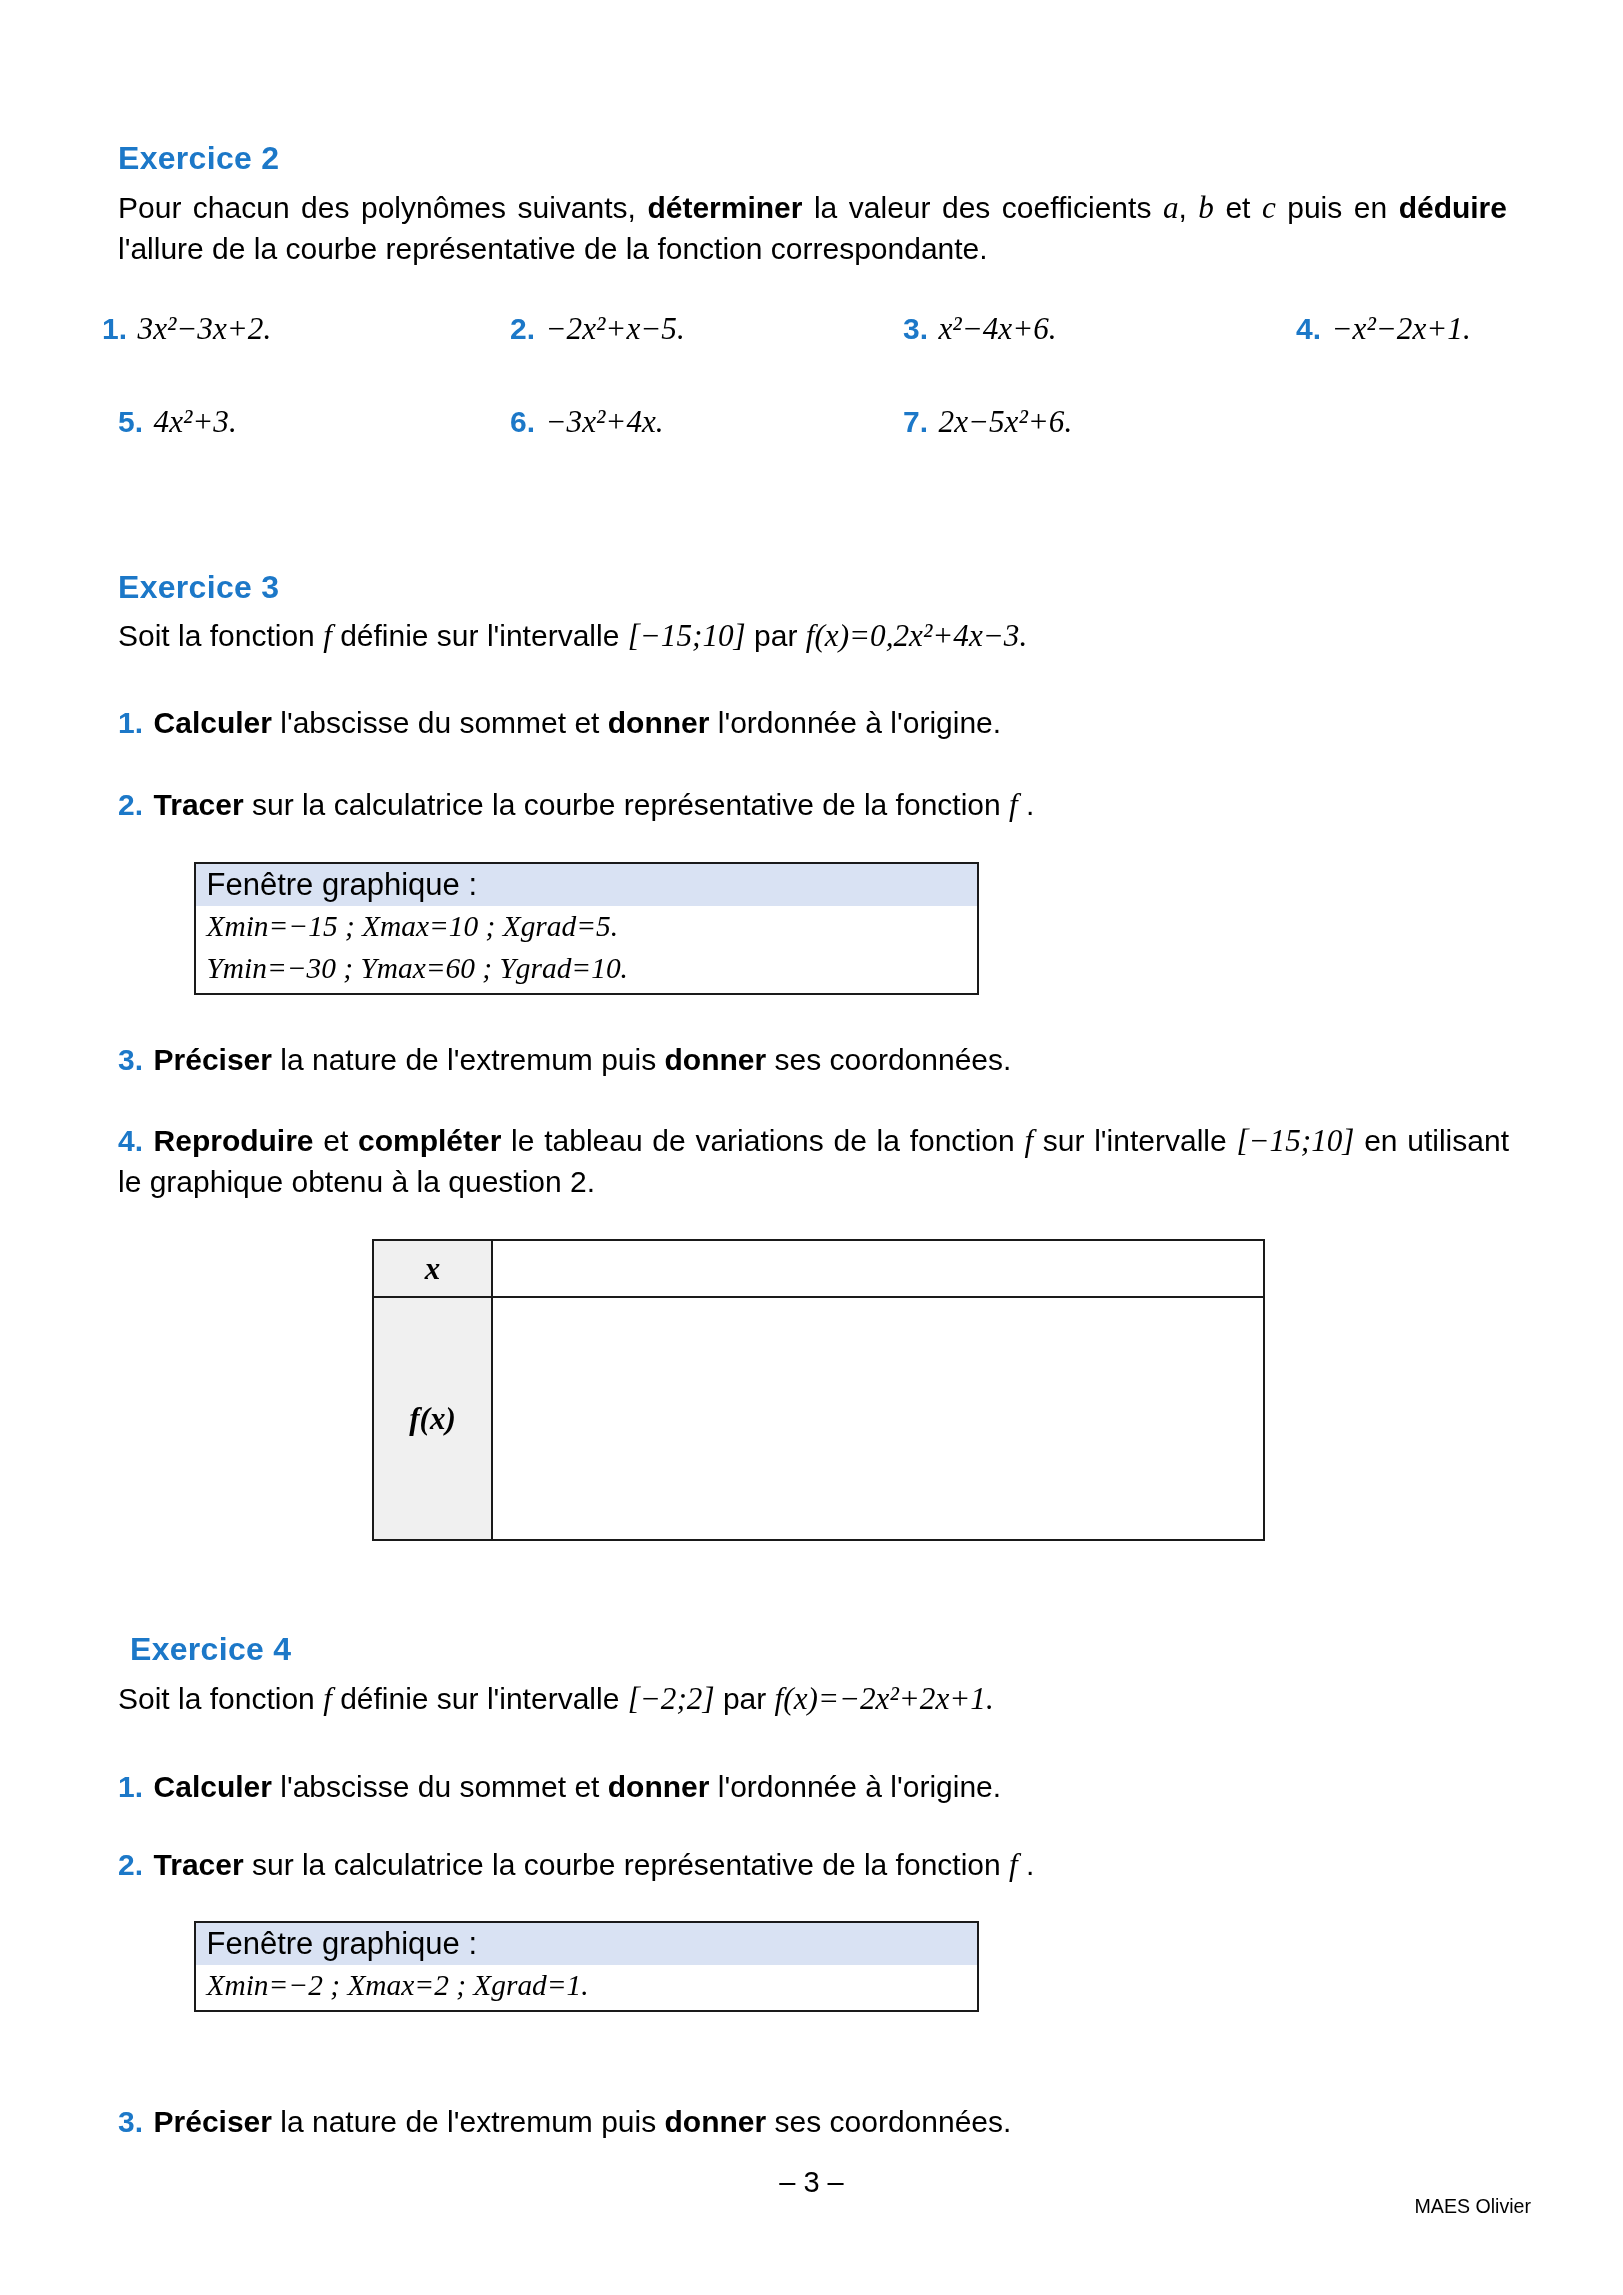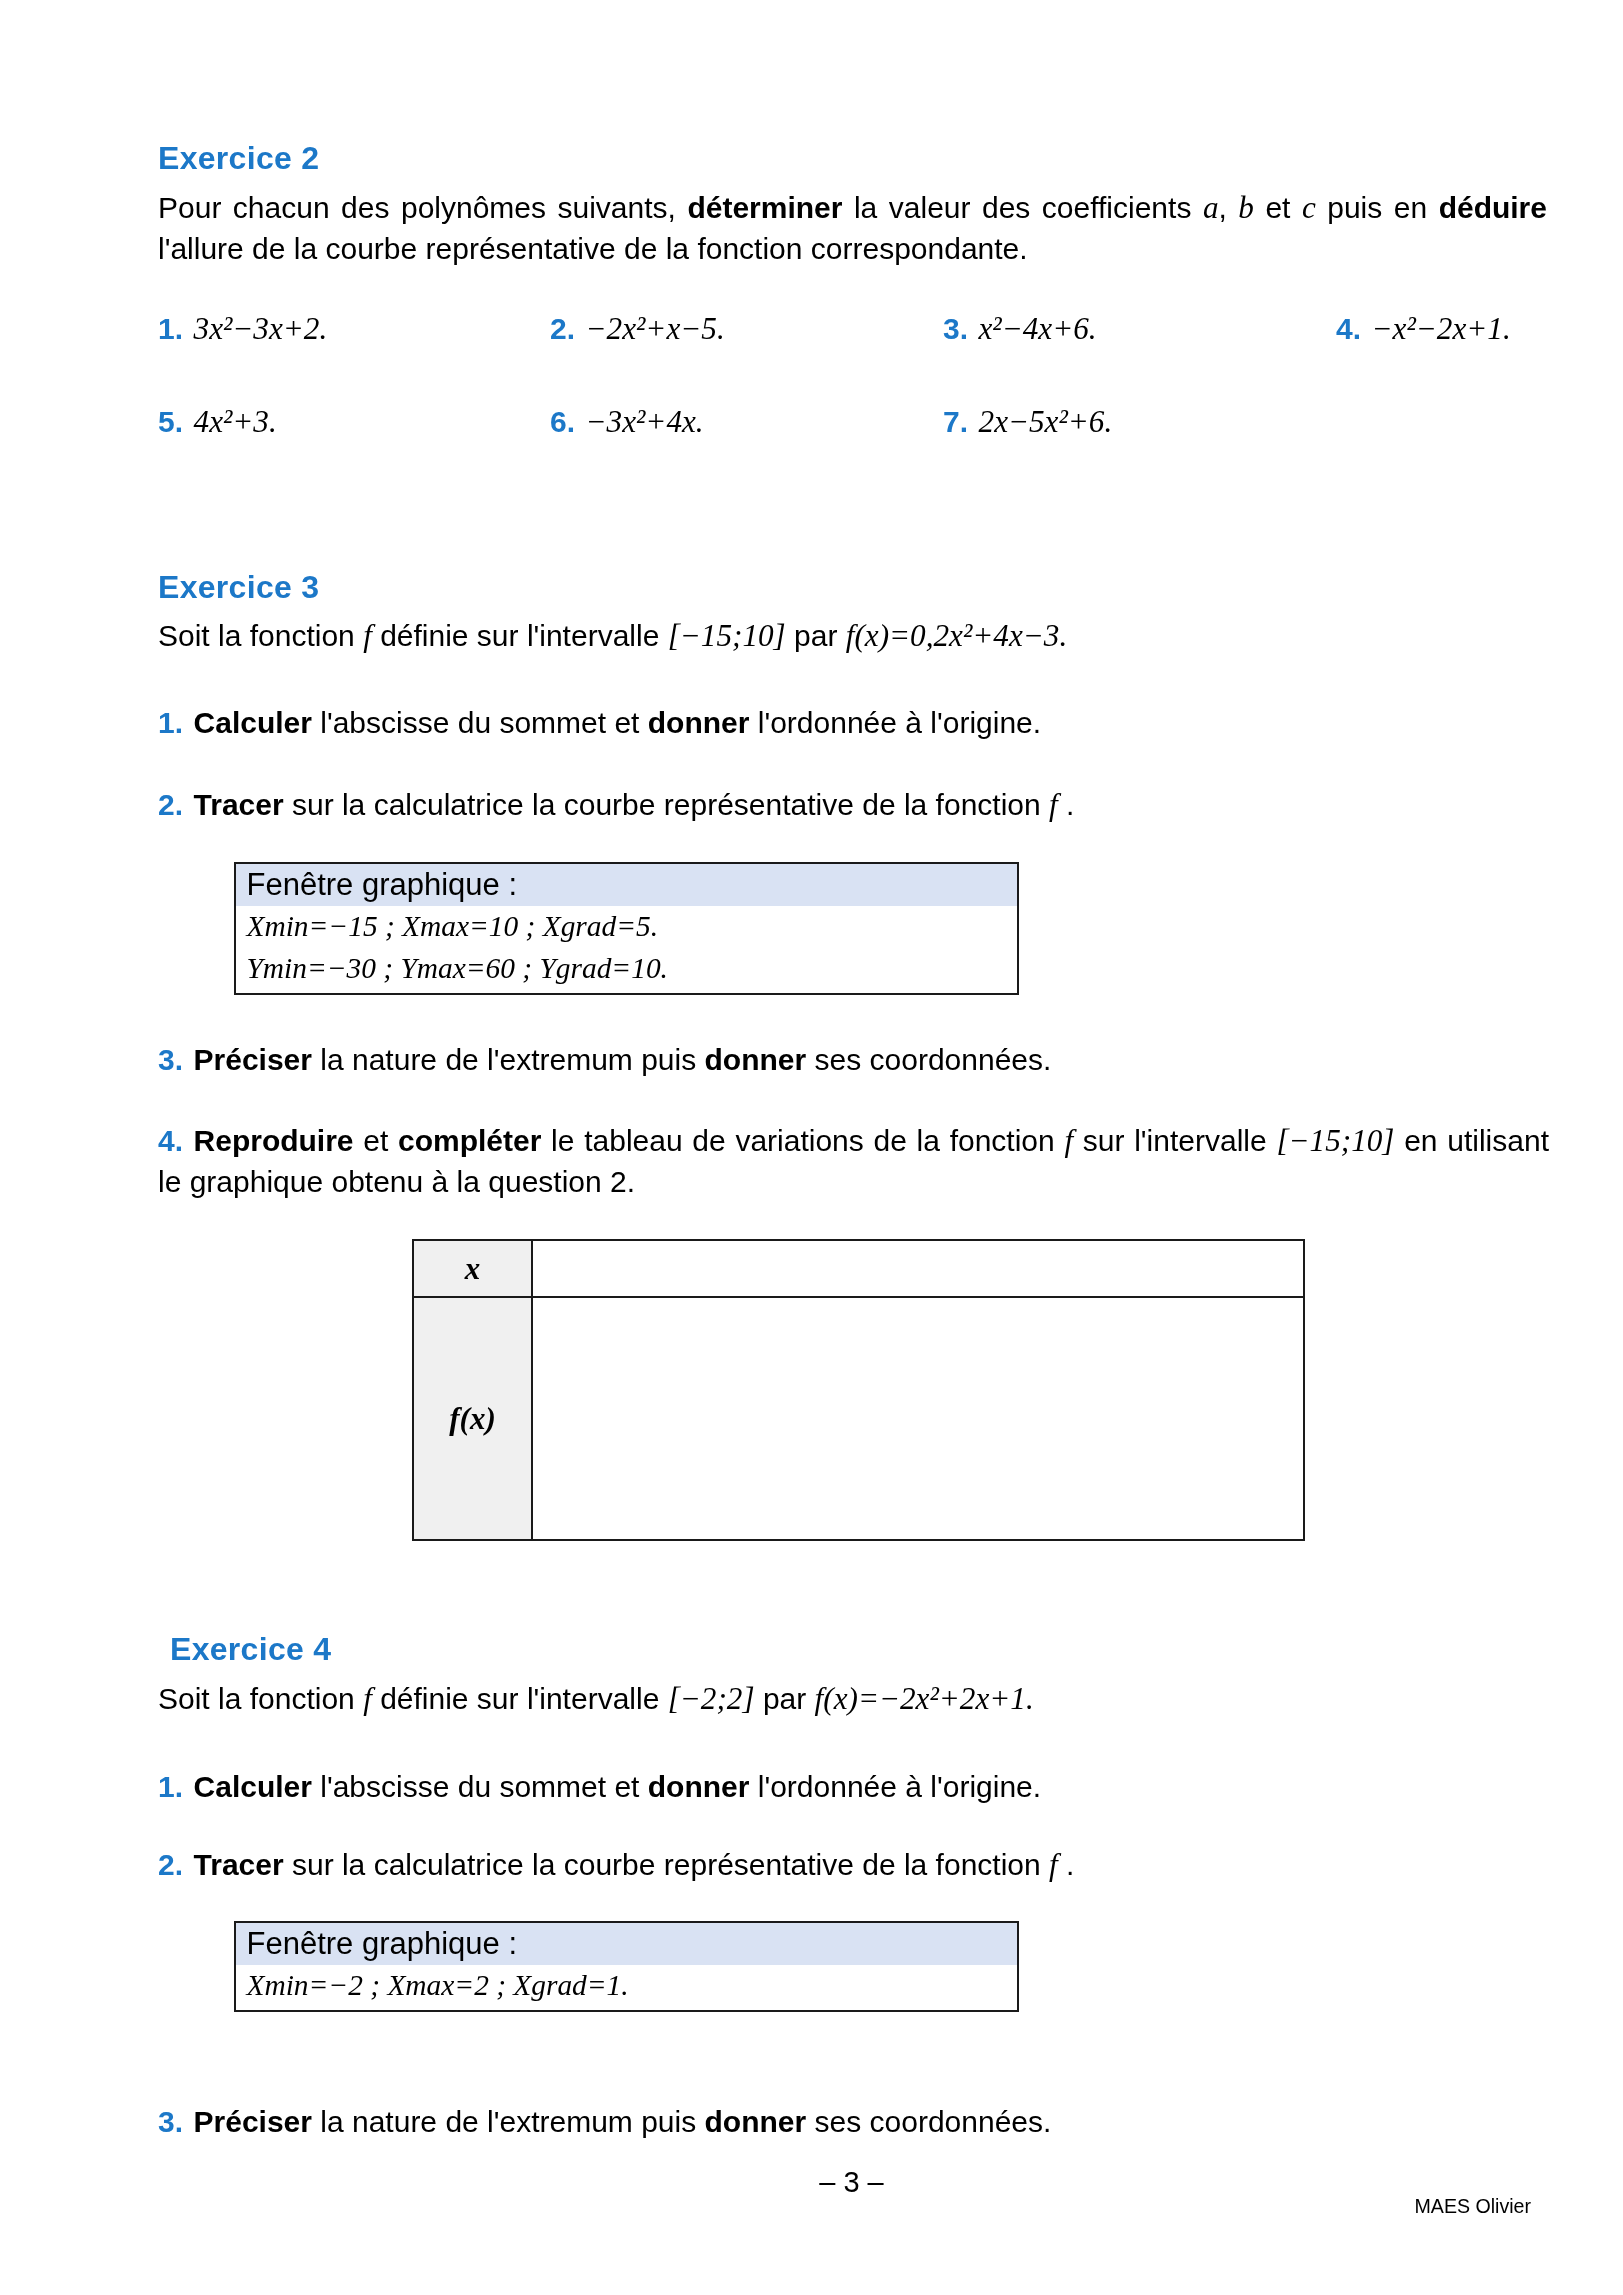--- a/index.html
+++ b/index.html
@@ -11,21 +11,21 @@
   }
   html,body{margin:0;padding:0;background:#fff;}
   .page{
     position:relative;
     width:1623px;height:2295px;
     background:#fff;
     font-family:"Liberation Sans", sans-serif;
     font-size:30px;color:var(--ink);
     overflow:hidden;
   }
-  .abs{position:absolute;margin-left:40px;}
+  .abs{position:absolute;}
   .ex-heading{
     font-size:32px;font-weight:700;color:var(--accent);
     letter-spacing:0.3px;
   }
   .para{width:1389px;text-align:justify;line-height:1.36;}
   .qline{line-height:1.3;white-space:nowrap;}
   .seg-plain{font-weight:400;}
   .seg-bold{font-weight:700;}
   .seg-math{
     font-family:"Liberation Serif", serif;
@@ -80,21 +80,21 @@
 </style>
 </head>
 <body>
 
 <div class="page">
 
   <div class="abs ex-heading" style="left:118px;top:140px;">Exercice 2</div>
 
   <div class="abs para" style="left:118px;top:187px;"><span class="seg-plain">Pour chacun des polynômes suivants, </span><span class="seg-bold">déterminer</span><span class="seg-plain"> la valeur des coefficients </span><span class="seg-math">a</span><span class="seg-plain">, </span><span class="seg-math">b</span><span class="seg-plain"> et </span><span class="seg-math">c</span><span class="seg-plain"> puis en </span><span class="seg-bold">déduire</span><span class="seg-plain"> l'allure de la courbe représentative de la fonction correspondante.</span></div>
 
-  <div class="abs poly-item" style="left:118px;top:310px;"><span class="seg-num">1.</span><span class="seg-math">3x²−3x+2.</span></div>
+  <div class="abs poly-item" style="left:102px;top:310px;"><span class="seg-num">1.</span><span class="seg-math">3x²−3x+2.</span></div>
   <div class="abs poly-item" style="left:510px;top:310px;"><span class="seg-num">2.</span><span class="seg-math">−2x²+x−5.</span></div>
   <div class="abs poly-item" style="left:903px;top:310px;"><span class="seg-num">3.</span><span class="seg-math">x²−4x+6.</span></div>
   <div class="abs poly-item" style="left:1296px;top:310px;"><span class="seg-num">4.</span><span class="seg-math">−x²−2x+1.</span></div>
 
   <div class="abs poly-item" style="left:118px;top:403px;"><span class="seg-num">5.</span><span class="seg-math">4x²+3.</span></div>
   <div class="abs poly-item" style="left:510px;top:403px;"><span class="seg-num">6.</span><span class="seg-math">−3x²+4x.</span></div>
   <div class="abs poly-item" style="left:903px;top:403px;"><span class="seg-num">7.</span><span class="seg-math">2x−5x²+6.</span></div>
 
   <div class="abs ex-heading" style="left:118px;top:569px;">Exercice 3</div>
 

